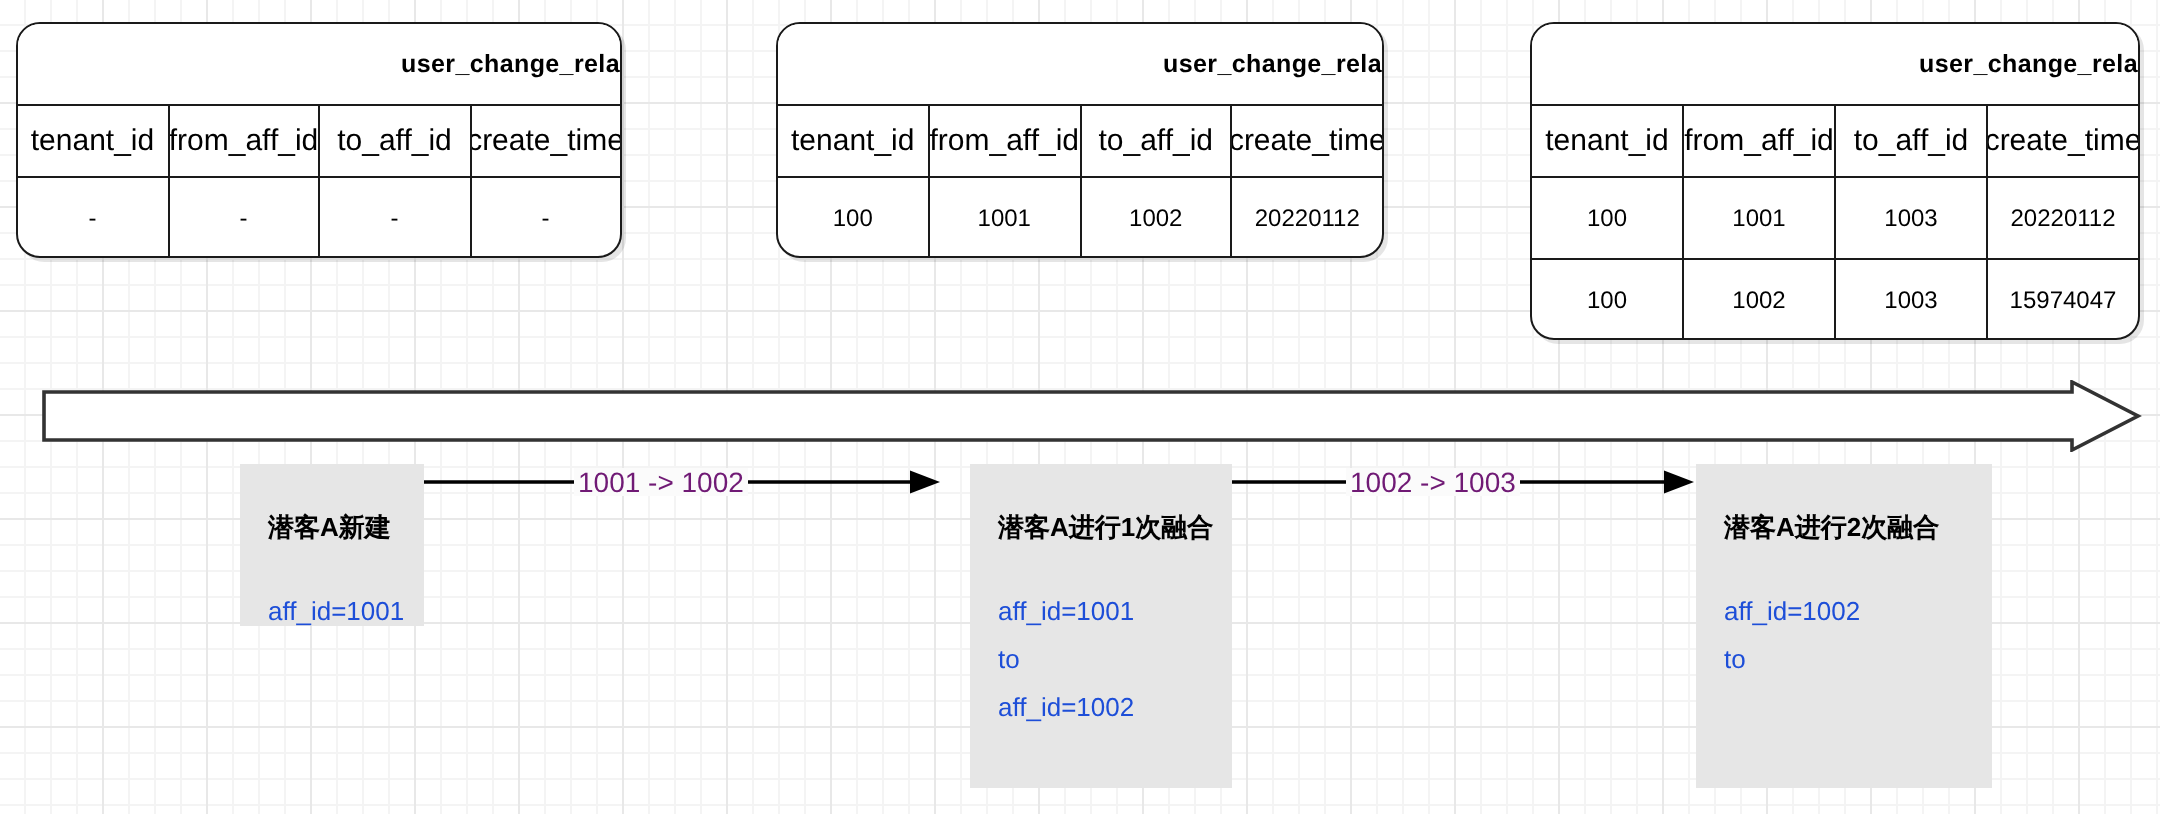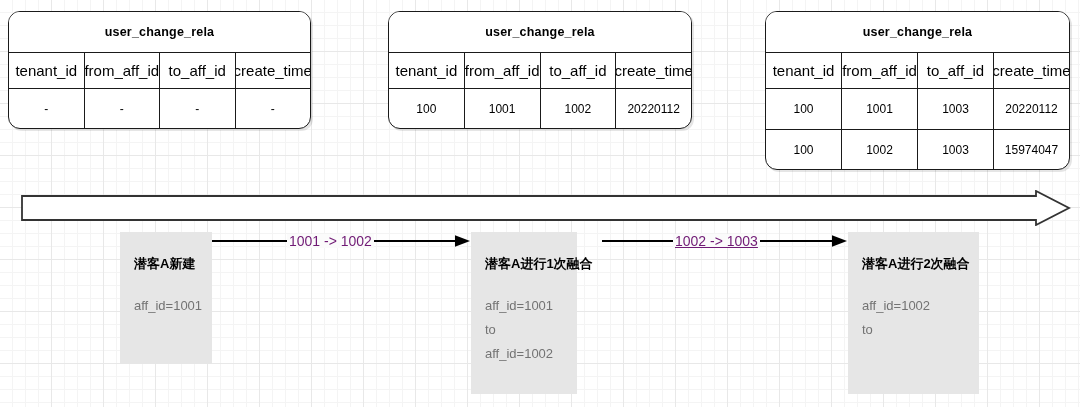--- a/index.html
+++ b/index.html
@@ -37,21 +37,21 @@
     background: #ffffff;
     border: 1.6px solid #1a1a1a;
     border-radius: 12px;
     box-sizing: border-box;
     box-shadow: 2px 2px 0 rgba(0,0,0,0.10);
     overflow: hidden;
   }
   .ent-title {
     height: 40px;
     line-height: 40px;
-    text-align: center;
+    text-align: right;
     font-weight: bold;
     font-size: 12.5px;
     color: #000000;
     letter-spacing: 0.2px;
     border-bottom: 1.6px solid #1a1a1a;
     background: #ffffff;
   }
   .ent-row {
     display: flex;
     box-sizing: border-box;
@@ -95,21 +95,21 @@
   .stage-title {
     font-size: 13px;
     font-weight: bold;
     color: #000000;
     line-height: 20px;
     margin-bottom: 20px;
     white-space: nowrap;
   }
   .stage-lines {
     font-size: 13px;
-    color: #737373;
+    color: #1d4ed8;
     line-height: 24px;
   }
   .stage-line {
     white-space: nowrap;
   }
 
   
   .connector {
     position: absolute;
   }
@@ -195,39 +195,39 @@
     </svg>
   </div>
   <div class="connector-label" style="left:287px; top:234px;">1001 -&gt; 1002</div>
 
   <div class="connector" style="left:602px; top:232px; width:246px; height:18px;">
     <svg width="246" height="18" viewBox="0 0 246 18" xmlns="http://www.w3.org/2000/svg">
       <line x1="0" y1="9" x2="233" y2="9" stroke="#000000" stroke-width="1.8"></line>
       <polygon points="245,9 230,3.2 230,14.8" fill="#000000"></polygon>
     </svg>
   </div>
-  <div class="connector-label" style="left:673px; top:234px;text-decoration:underline;">1002 -&gt; 1003</div>
-
-  <div class="stage-box" style="left:120px; top:232px; width:92px; height:132px;">
+  <div class="connector-label" style="left:673px; top:234px;">1002 -&gt; 1003</div>
+
+  <div class="stage-box" style="left:120px; top:232px; width:92px; height:81px;">
     <div class="stage-title">潜客A新建</div>
     <div class="stage-lines">
       <div class="stage-line">aff_id=1001</div>
     </div>
   </div>
 
-  <div class="stage-box" style="left:471px; top:232px; width:106px; height:162px;">
+  <div class="stage-box" style="left:485px; top:232px; width:131px; height:162px;">
     <div class="stage-title">潜客A进行1次融合</div>
     <div class="stage-lines">
       <div class="stage-line">aff_id=1001</div>
       <div class="stage-line">to</div>
       <div class="stage-line">aff_id=1002</div>
     </div>
   </div>
 
-  <div class="stage-box" style="left:848px; top:232px; width:131px; height:162px;">
+  <div class="stage-box" style="left:848px; top:232px; width:148px; height:162px;">
     <div class="stage-title">潜客A进行2次融合</div>
     <div class="stage-lines">
       <div class="stage-line">aff_id=1002</div>
       <div class="stage-line">to</div>
     </div>
   </div>
 
 </div>
 
 </body></html>

